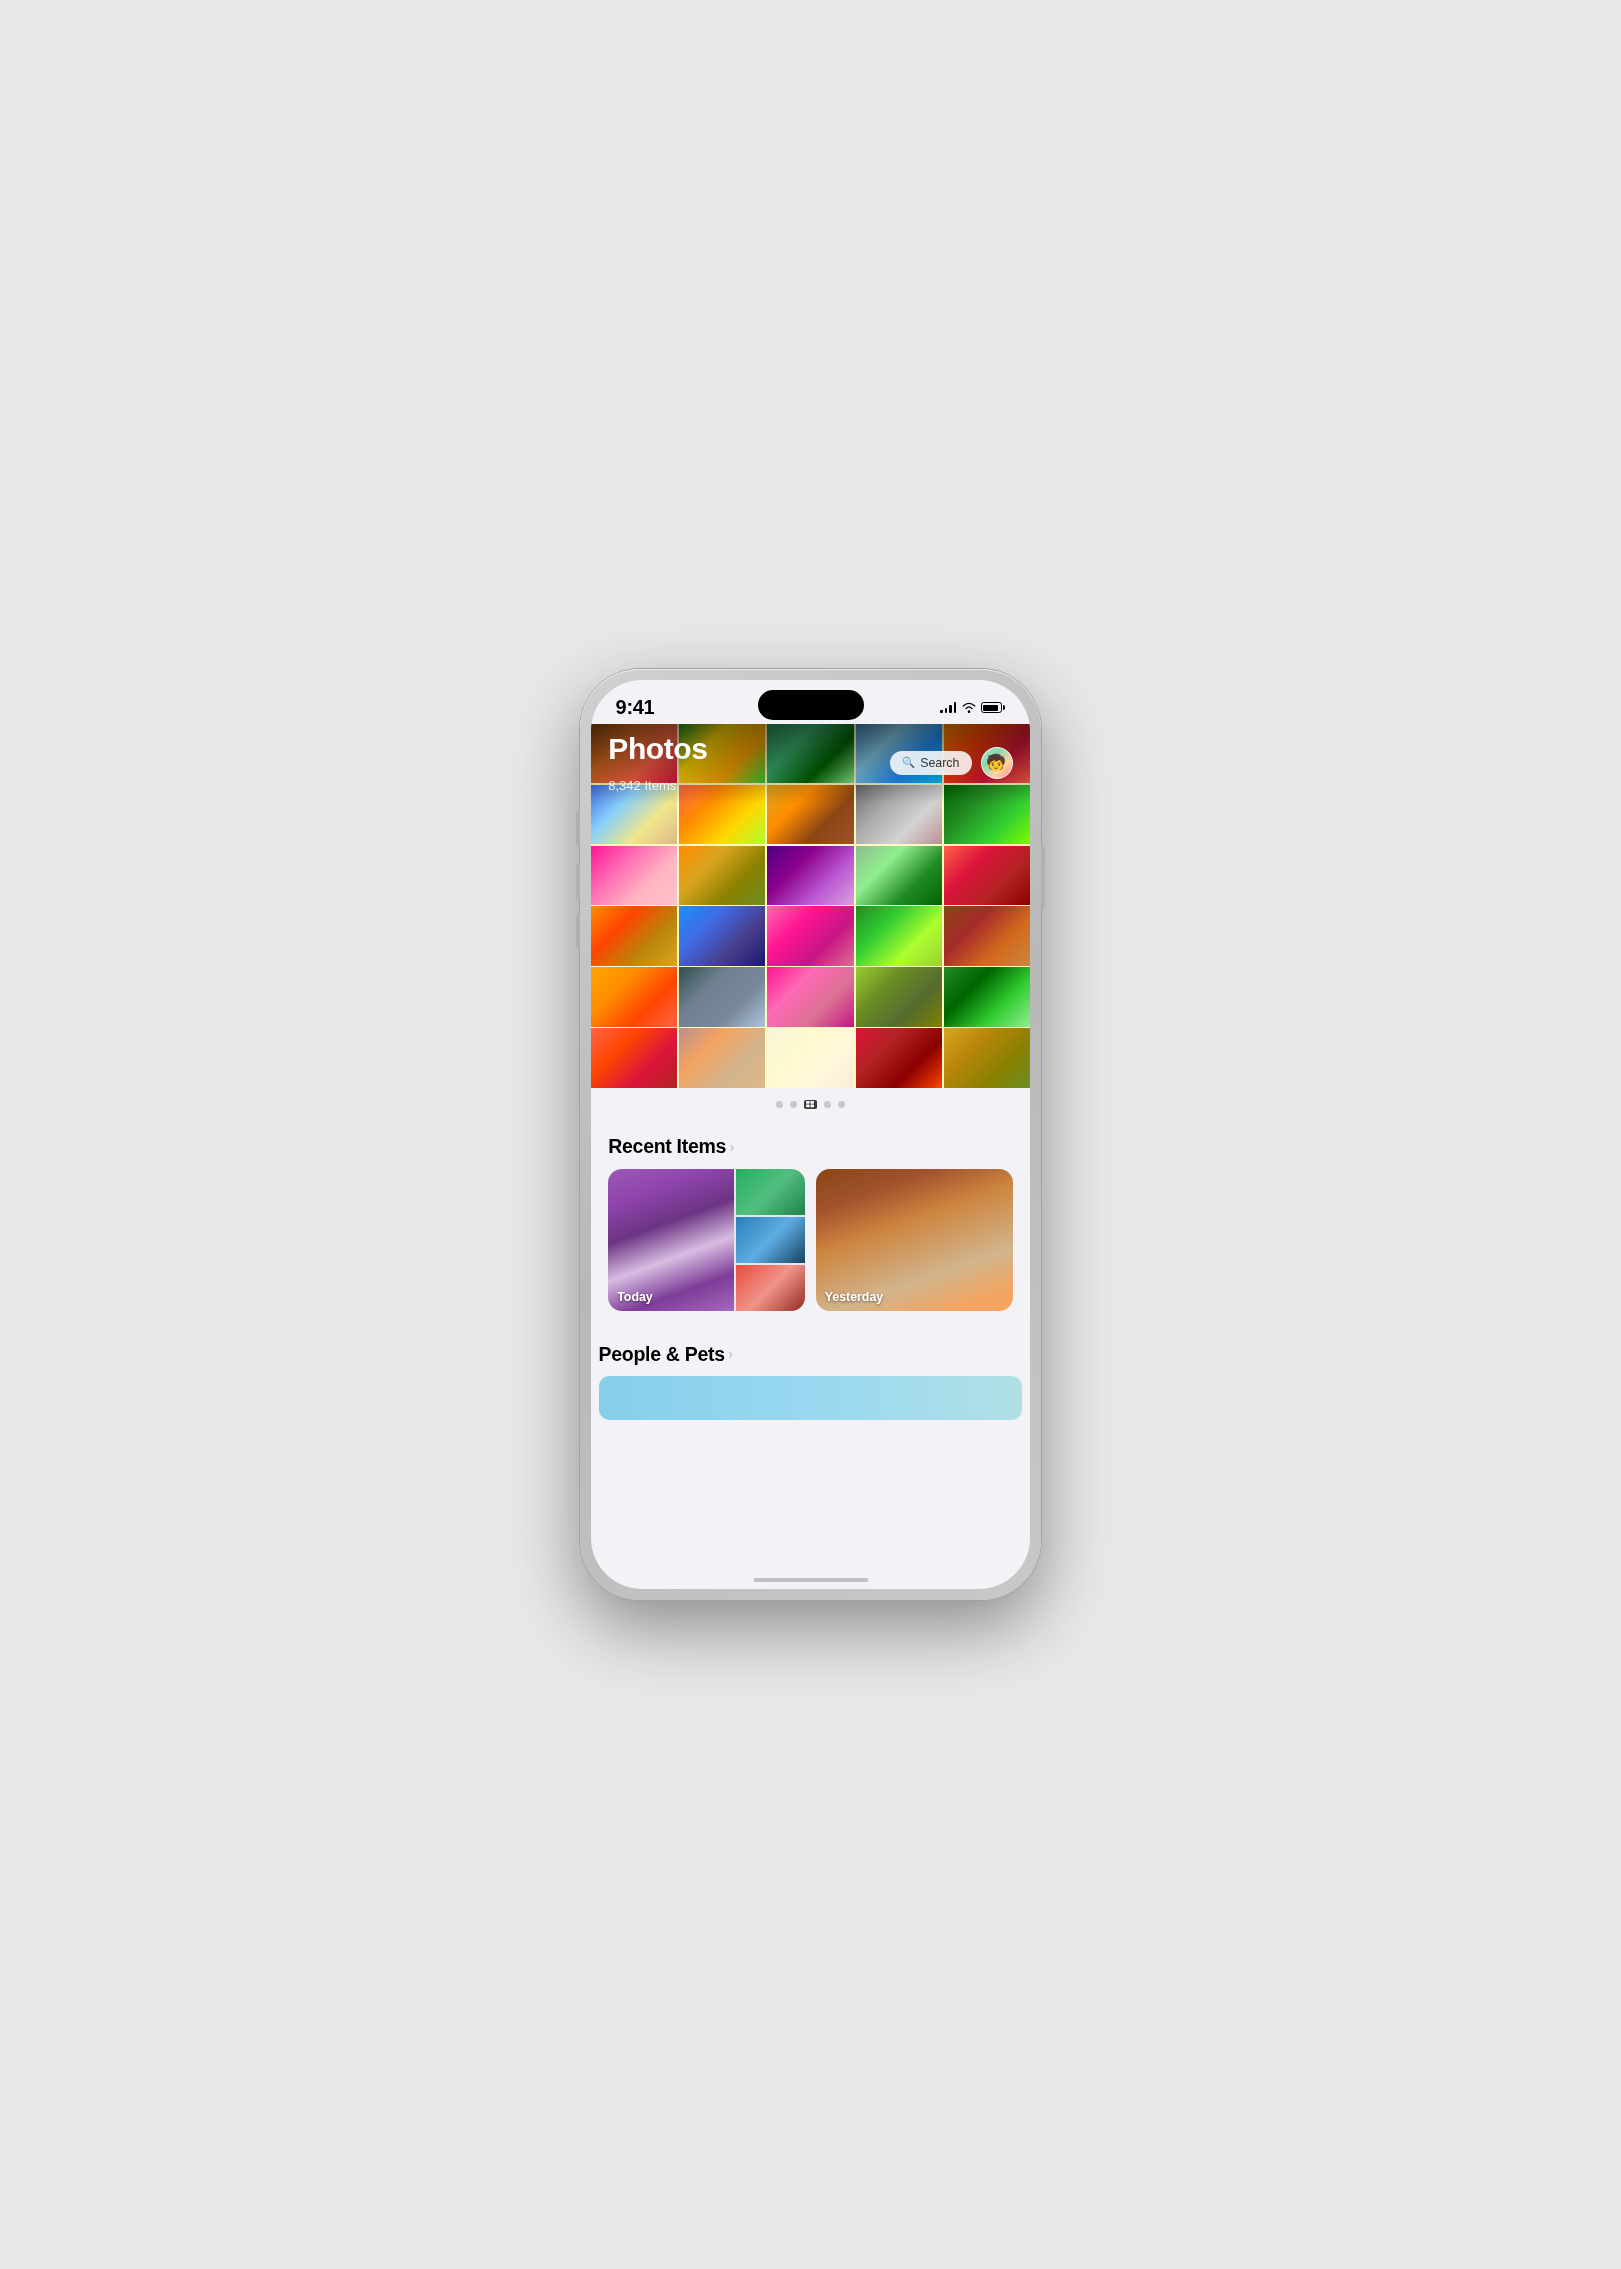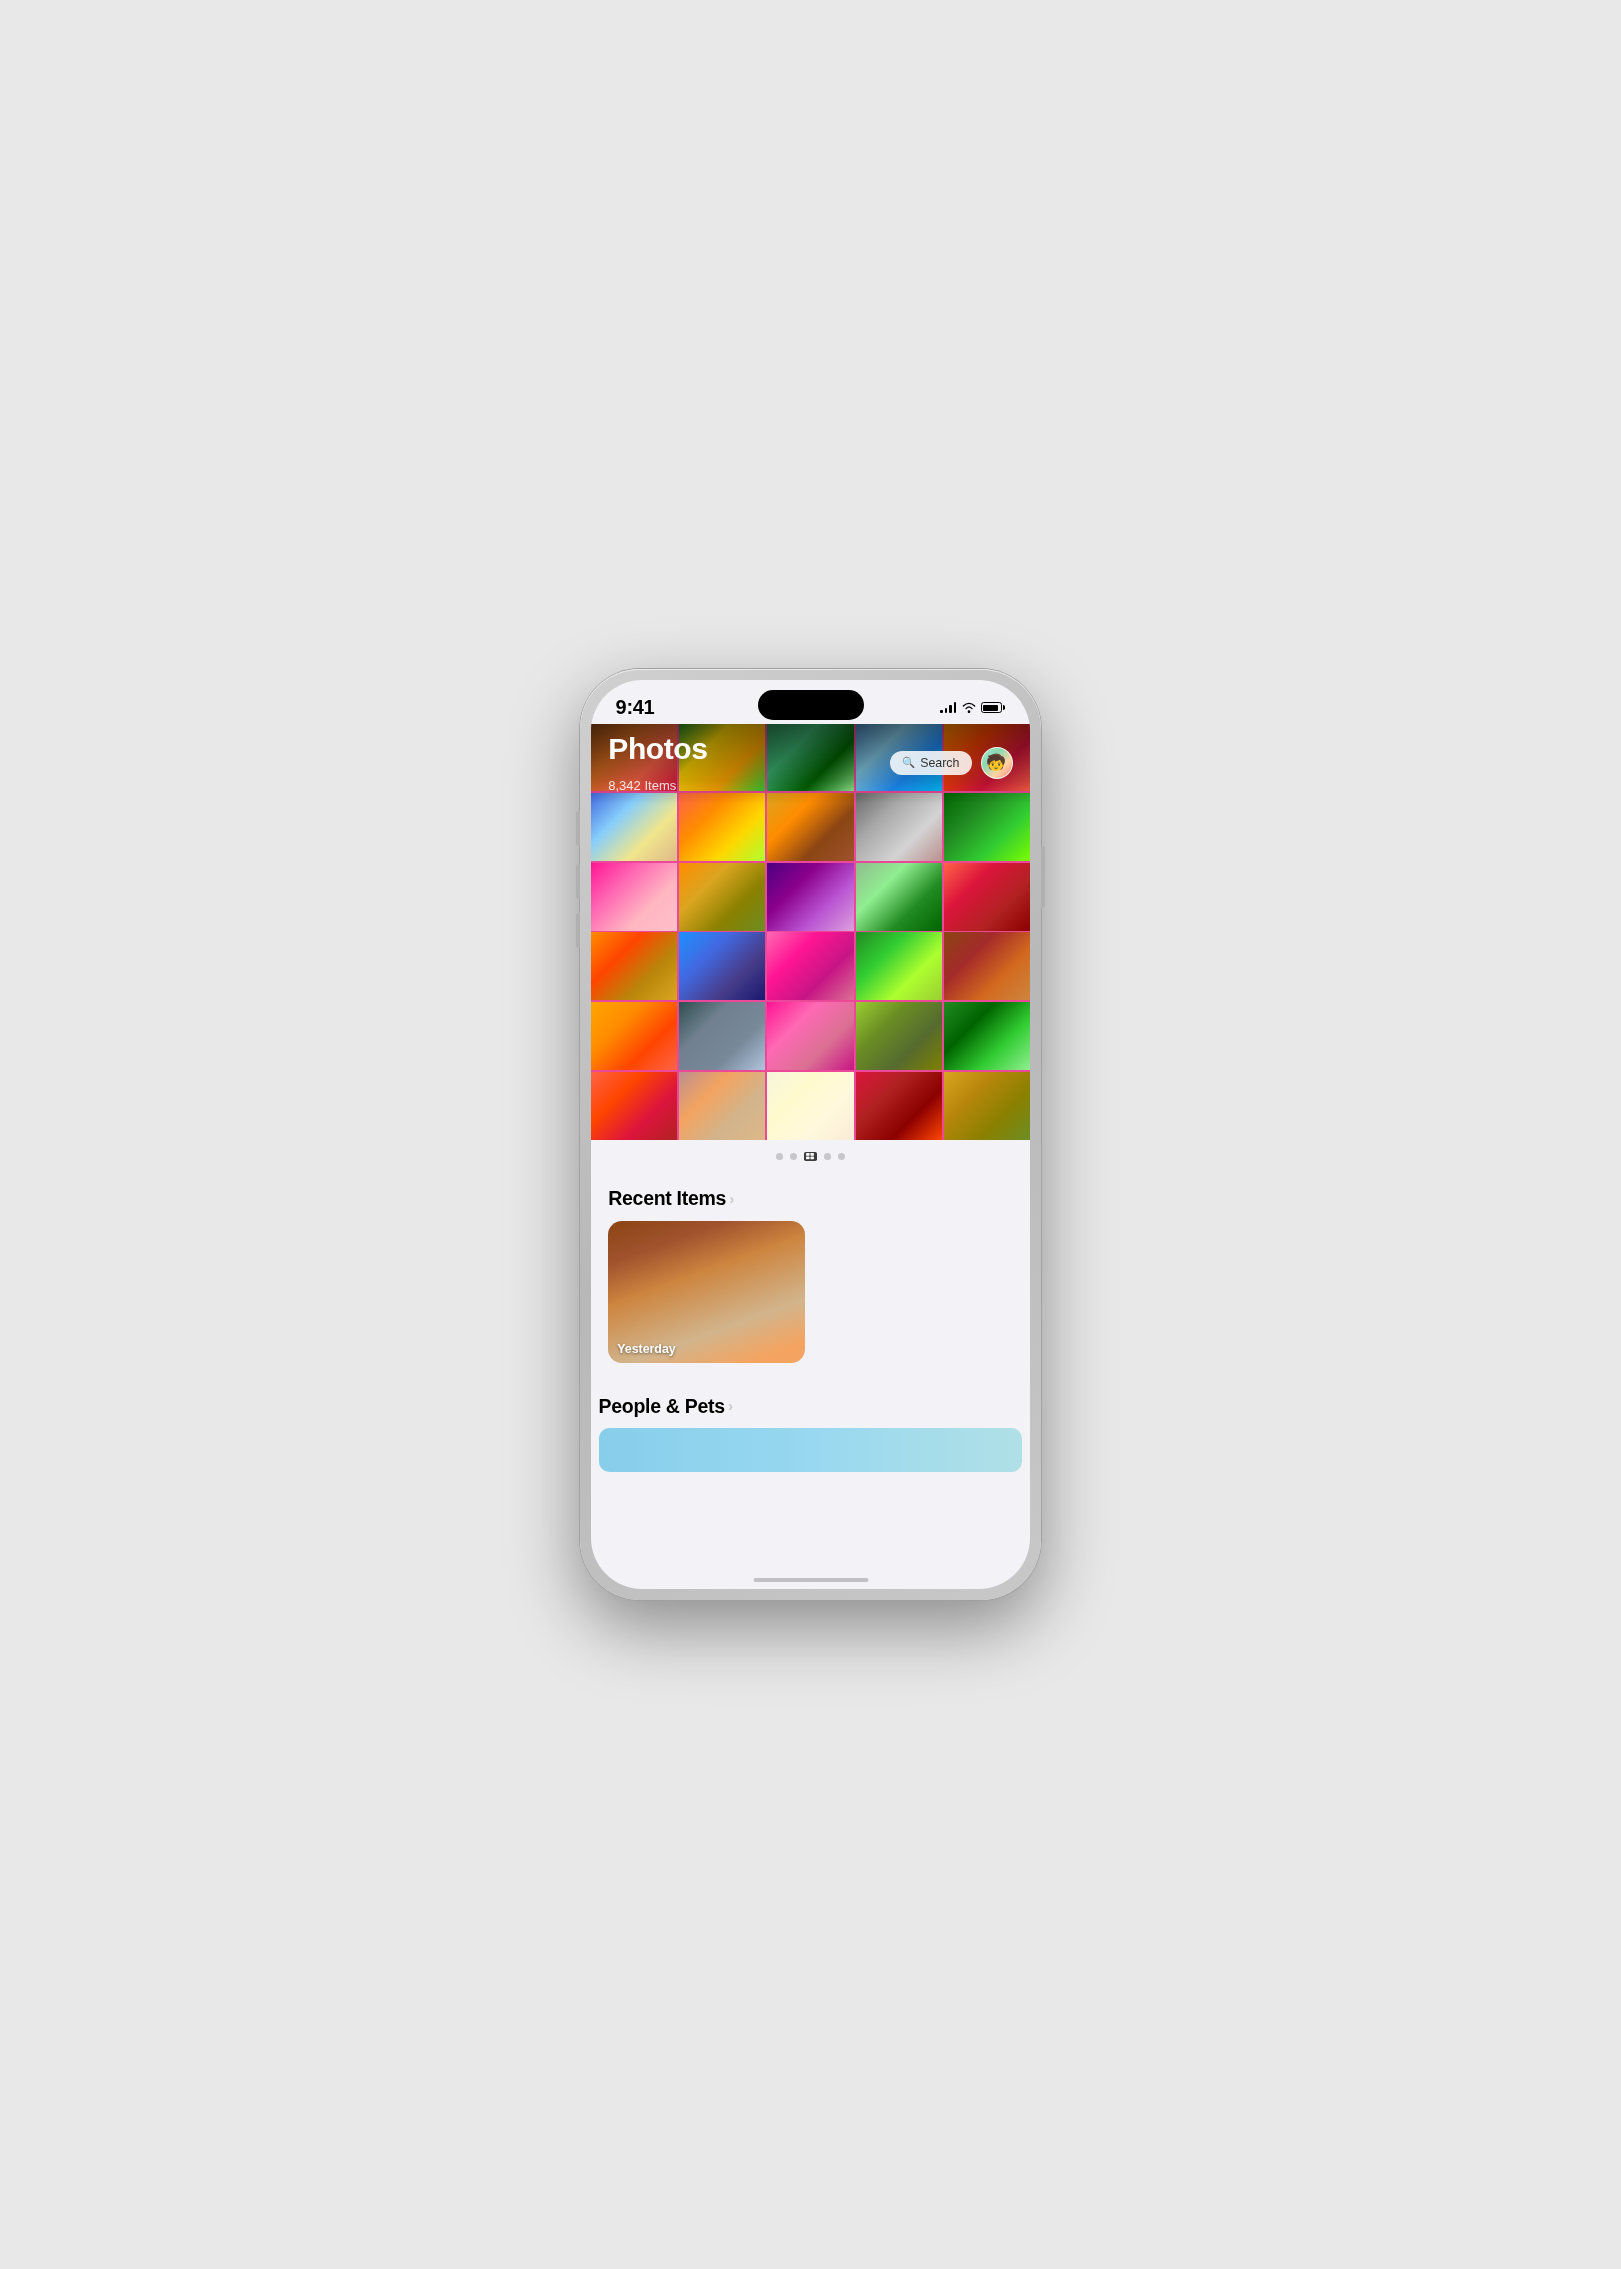--- a/index.html
+++ b/index.html
@@ -142,22 +142,22 @@
     .content {
       height: calc(100% - 44px);
       overflow-y: auto;
       scrollbar-width: none;
     }
     .content::-webkit-scrollbar { display: none; }
 
     
     .photo-grid-section {
       position: relative;
-      background: #ec4899;
-      height: 416px;
+      background: #fef9c3;
+      height: 364px;
       overflow: hidden;
     }
 
     
     .header-overlay {
       position: absolute;
       top: 0;
       left: 0;
       right: 0;
       z-index: 5;
@@ -521,20 +521,34 @@
       </div>
 
       <div class="white-section">
         <div class="section-header">
           <span class="section-title">Recent Items</span>
           <span class="chevron-right"> ›</span>
         </div>
 
         <div class="recent-days-row">
 
+          <div class="day-card">
+            <div class="day-card-today">
+              <div class="day-main-photo">
+
+                <div style="width:100%;height:100%;background:linear-gradient(160deg,#9B59B6 0%,#8E44AD 20%,#6C3483 40%,#D7BDE2 60%,#7D3C98 80%,#A569BD 100%);"></div>
+              </div>
+              <div class="day-side-photos">
+                <div class="day-side-photo-1" style="background:linear-gradient(135deg,#27AE60,#52BE80,#1E8449);"></div>
+                <div class="day-side-photo-2" style="background:linear-gradient(135deg,#2980B9,#5DADE2,#154360);"></div>
+                <div class="day-side-photo-3" style="background:linear-gradient(135deg,#E74C3C,#F1948A,#922B21);"></div>
+              </div>
+            </div>
+            <div class="day-label">Today</div>
+          </div>
 
           <div class="day-card">
             <div class="day-card-yesterday">
               <div style="width:100%;height:100%;background:linear-gradient(160deg,#8B4513 0%,#A0522D 20%,#CD853F 40%,#D2B48C 70%,#F4A460 90%);"></div>
             </div>
             <div class="day-label">Yesterday</div>
           </div>
 
         </div>
       </div>

